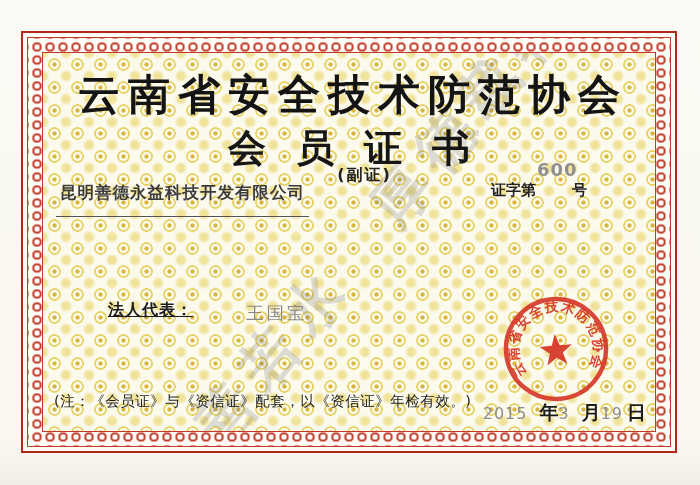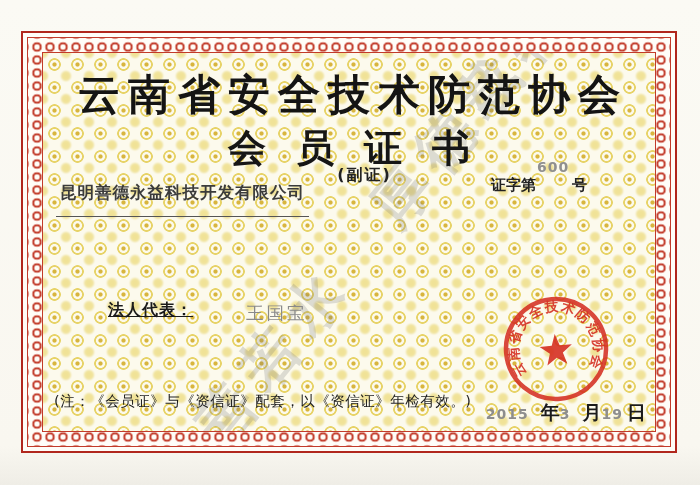--- a/index.html
+++ b/index.html
@@ -52,21 +52,21 @@
   .cert-title{
     position:absolute;left:0;right:0;top:70px;text-align:center;
     font-family:"DejaVu Serif","Liberation Serif",serif;
     font-size:38px;font-weight:bold;color:#161616;letter-spacing:30px;text-indent:30px;white-space:nowrap;
   }
   .sub-label{
     position:absolute;left:0;right:0;top:112px;text-align:center;
     font-size:16px;font-weight:bold;color:#222;letter-spacing:2px;padding-left:31px;
   }
   .certno{position:absolute;left:448px;top:106px;width:160px;}
-  .certno .num{margin-left:46px;font-size:14px;color:#8f8f8f;letter-spacing:1px;font-weight:bold;}
+  .certno .num{margin-left:46px;font-size:18px;color:#8f8f8f;letter-spacing:1px;font-weight:bold;}
   .certno .row{display:flex;gap:36px;font-size:15px;font-weight:bold;color:#222;margin-top:1px;}
   .member{
     position:absolute;left:13px;top:129px;
     font-family:"DejaVu Serif","Liberation Serif",serif;
     font-size:16.5px;font-weight:600;color:#3b3b3b;letter-spacing:1px;
     padding:0 4px 12px 4px;border-bottom:1.5px solid #555;
   }
   .body-text{
     position:absolute;left:14px;top:174px;width:570px;
     font-size:20px;font-weight:bold;color:#171717;
@@ -75,21 +75,21 @@
   .rep-label{position:absolute;left:65px;top:247px;font-size:16px;font-weight:bold;color:#1b1b1b;letter-spacing:1px;text-decoration:underline;}
   .rep-name{position:absolute;left:203px;top:248px;font-size:17.5px;font-weight:normal;color:#8a8a8a;letter-spacing:3px;}
   .note{
     position:absolute;left:11px;top:311px;
     font-size:14.5px;font-weight:normal;color:#1d1d1d;letter-spacing:0.5px;white-space:nowrap;margin-top:28px;
   }
   .date{
     position:absolute;right:9px;top:347px;
     font-size:19px;font-weight:bold;color:#1b1b1b;white-space:nowrap;
   }
-  .date .g{color:#8d8d8d;font-size:14px;font-weight:bold;letter-spacing:1px;}
+  .date .g{color:#8d8d8d;font-size:16px;font-weight:normal;letter-spacing:1px;}
   .date .sp{display:inline-block;width:12px;}
   .date .sp2{display:inline-block;width:4px;}
   
   .seal{position:absolute;left:457px;top:240px;width:112px;height:112px;transform:rotate(-5deg);opacity:0.93;}
 </style>
 </head>
 <body>
 
 <div class="page">
   <div class="cert">

